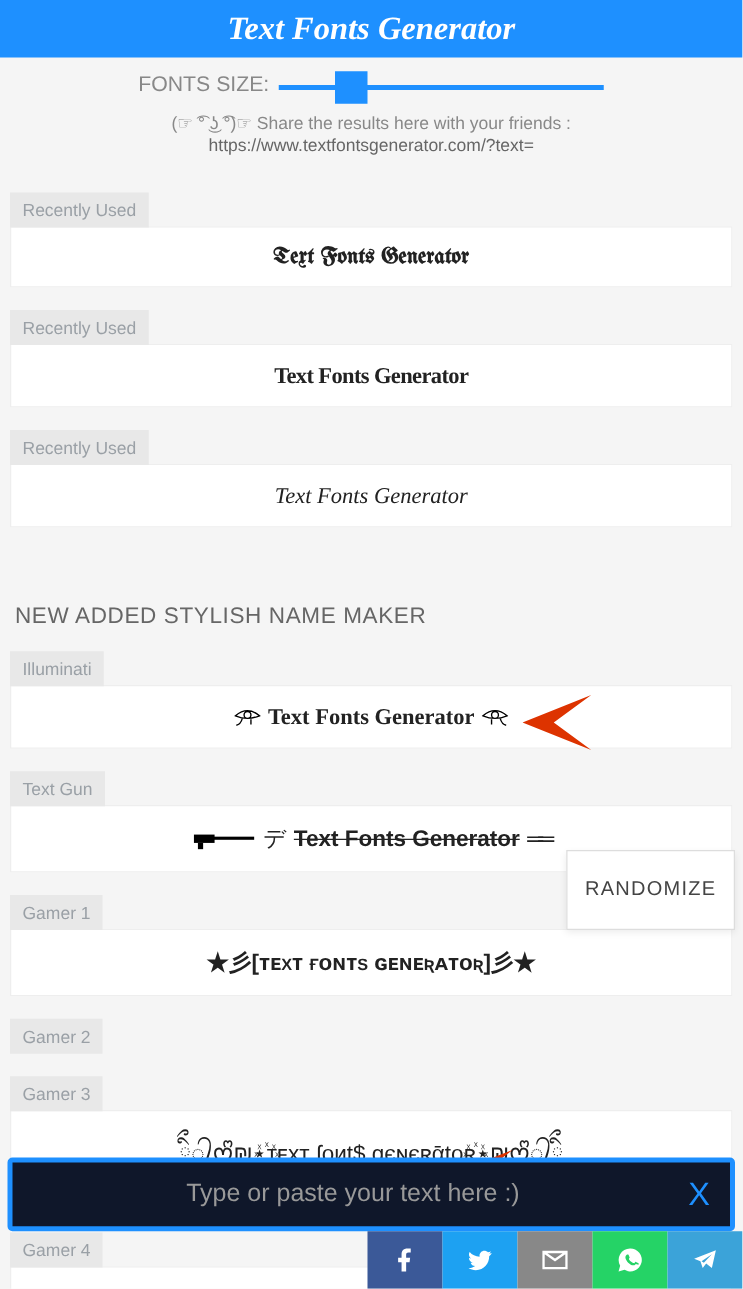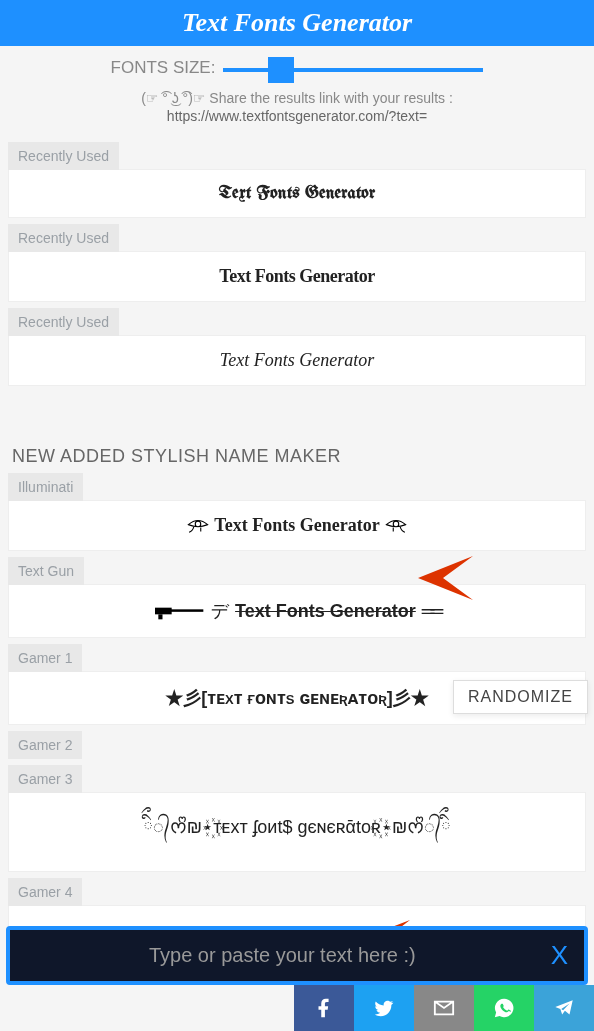--- a/index.html
+++ b/index.html
@@ -69,20 +69,21 @@
 }
 .group {
   margin: 6px 8px;
 }
 .tag {
   display: inline-block;
   background: #e8e8e8;
   color: #9aa0a6;
   font-size: 14px;
   padding: 6px 10px;
+  margin-top: 12px;
 }
 .font-box {
   background: #fff;
   padding: 14px 10px;
   text-align: center;
   font-size: 18px;
   color: #222;
   border: 1px solid #eee;
   margin-top: -1px;
 }
@@ -111,21 +112,21 @@
   margin: 0 1px;
   text-align: center;
   font-weight: bold;
 }
 .randomize-btn {
   position: absolute;
   right: 6px;
   top: 680px;
   background: #fff;
   border: 1px solid #ddd;
-  padding: 7px 14px;
+  padding: 22px 14px;
   font-size: 16px;
   color: #444;
   letter-spacing: 1px;
   box-shadow: 0 2px 6px rgba(0,0,0,0.08);
 }
 .bottom-bar {
   position: absolute;
   bottom: 46px;
   left: 6px; right: 6px;
   background: #0f172a;
@@ -190,21 +191,21 @@
 </div>
 
 <div class="controls">
   <div class="fonts-size-row">
     <span class="fonts-size-label">FONTS SIZE:</span>
     <div class="slider-wrap">
       <div class="slider-track"></div>
       <div class="slider-thumb"></div>
     </div>
   </div>
-  <div class="share-text">(☞ ͡° ͜ʖ ͡°)☞ Share the results link with your results :</div>
+  <div class="share-text">(☞ ͡° ͜ʖ ͡°)☞ Share the results here with your friends :</div>
   <div class="share-link">https://www.textfontsgenerator.com/?text=</div>
 </div>
 
 <div class="group">
   <div class="tag">Recently Used</div>
   <div class="font-box blackletter">Text Fonts Generator</div>
 </div>
 <div class="group">
   <div class="tag">Recently Used</div>
   <div class="font-box engraved">Text Fonts Generator</div>

